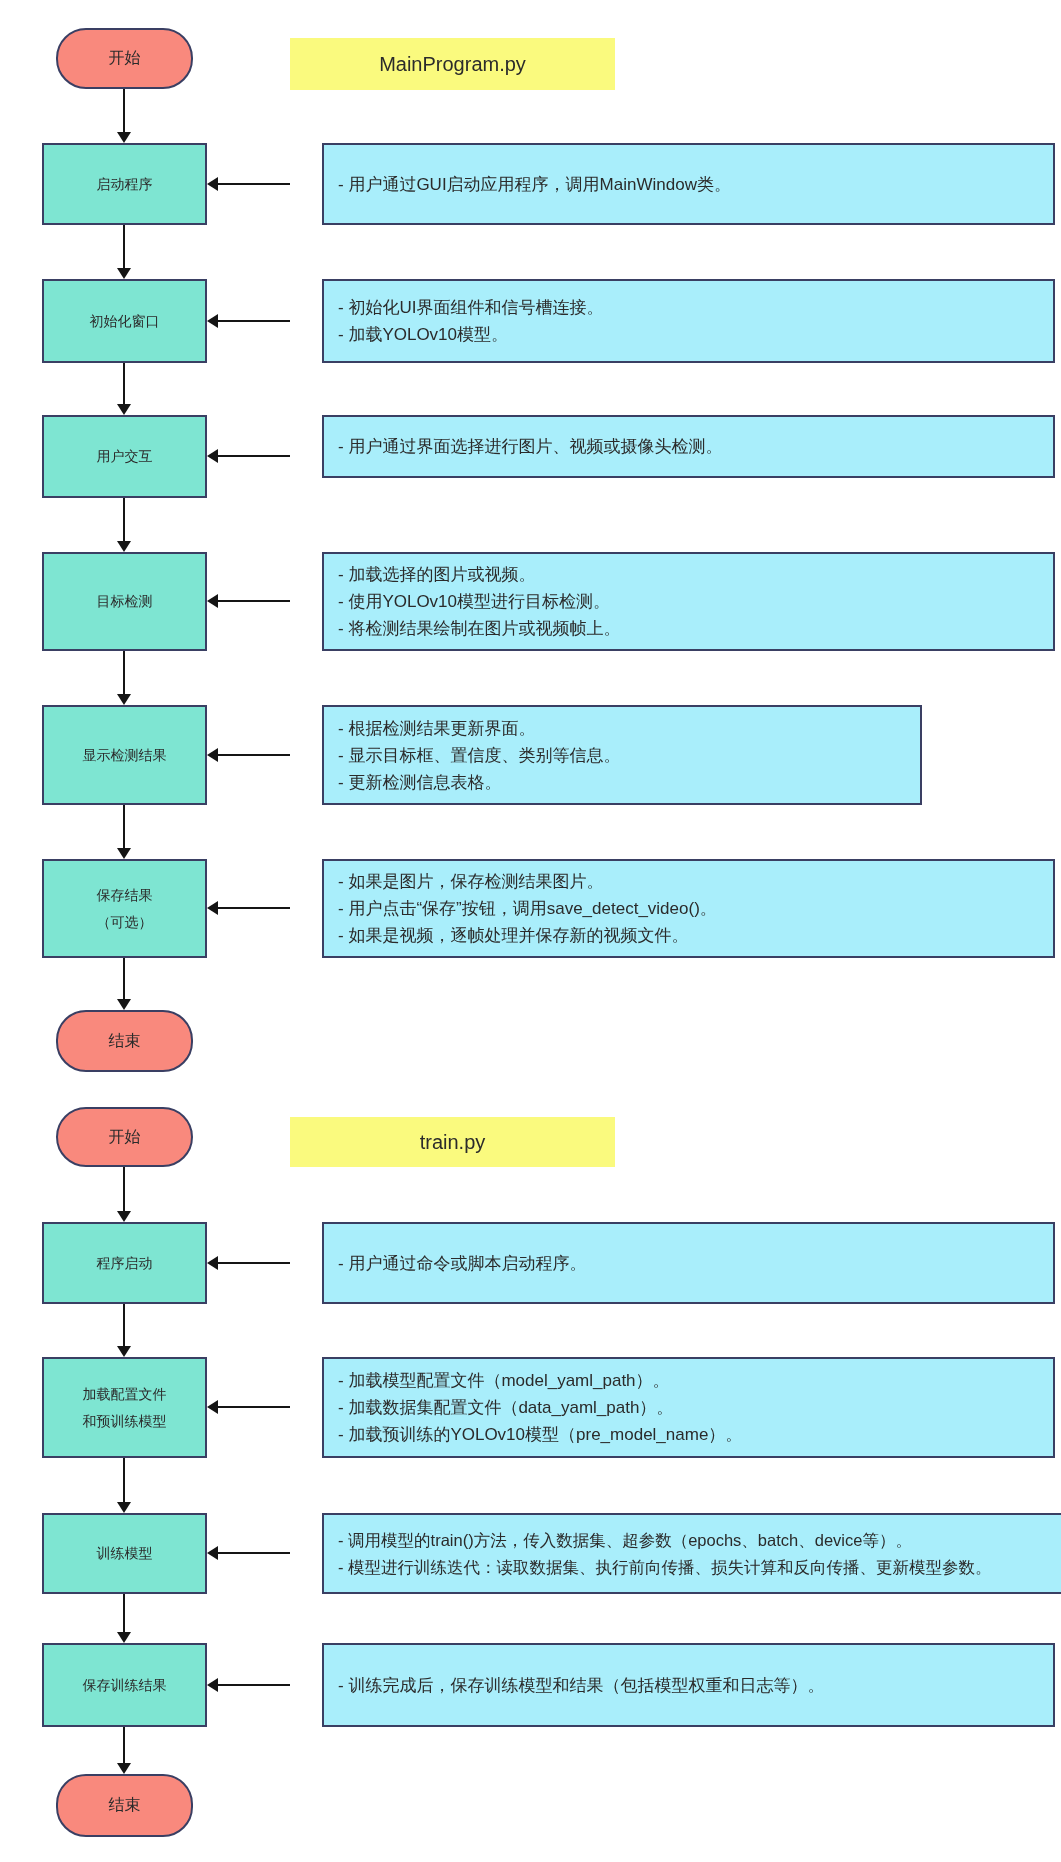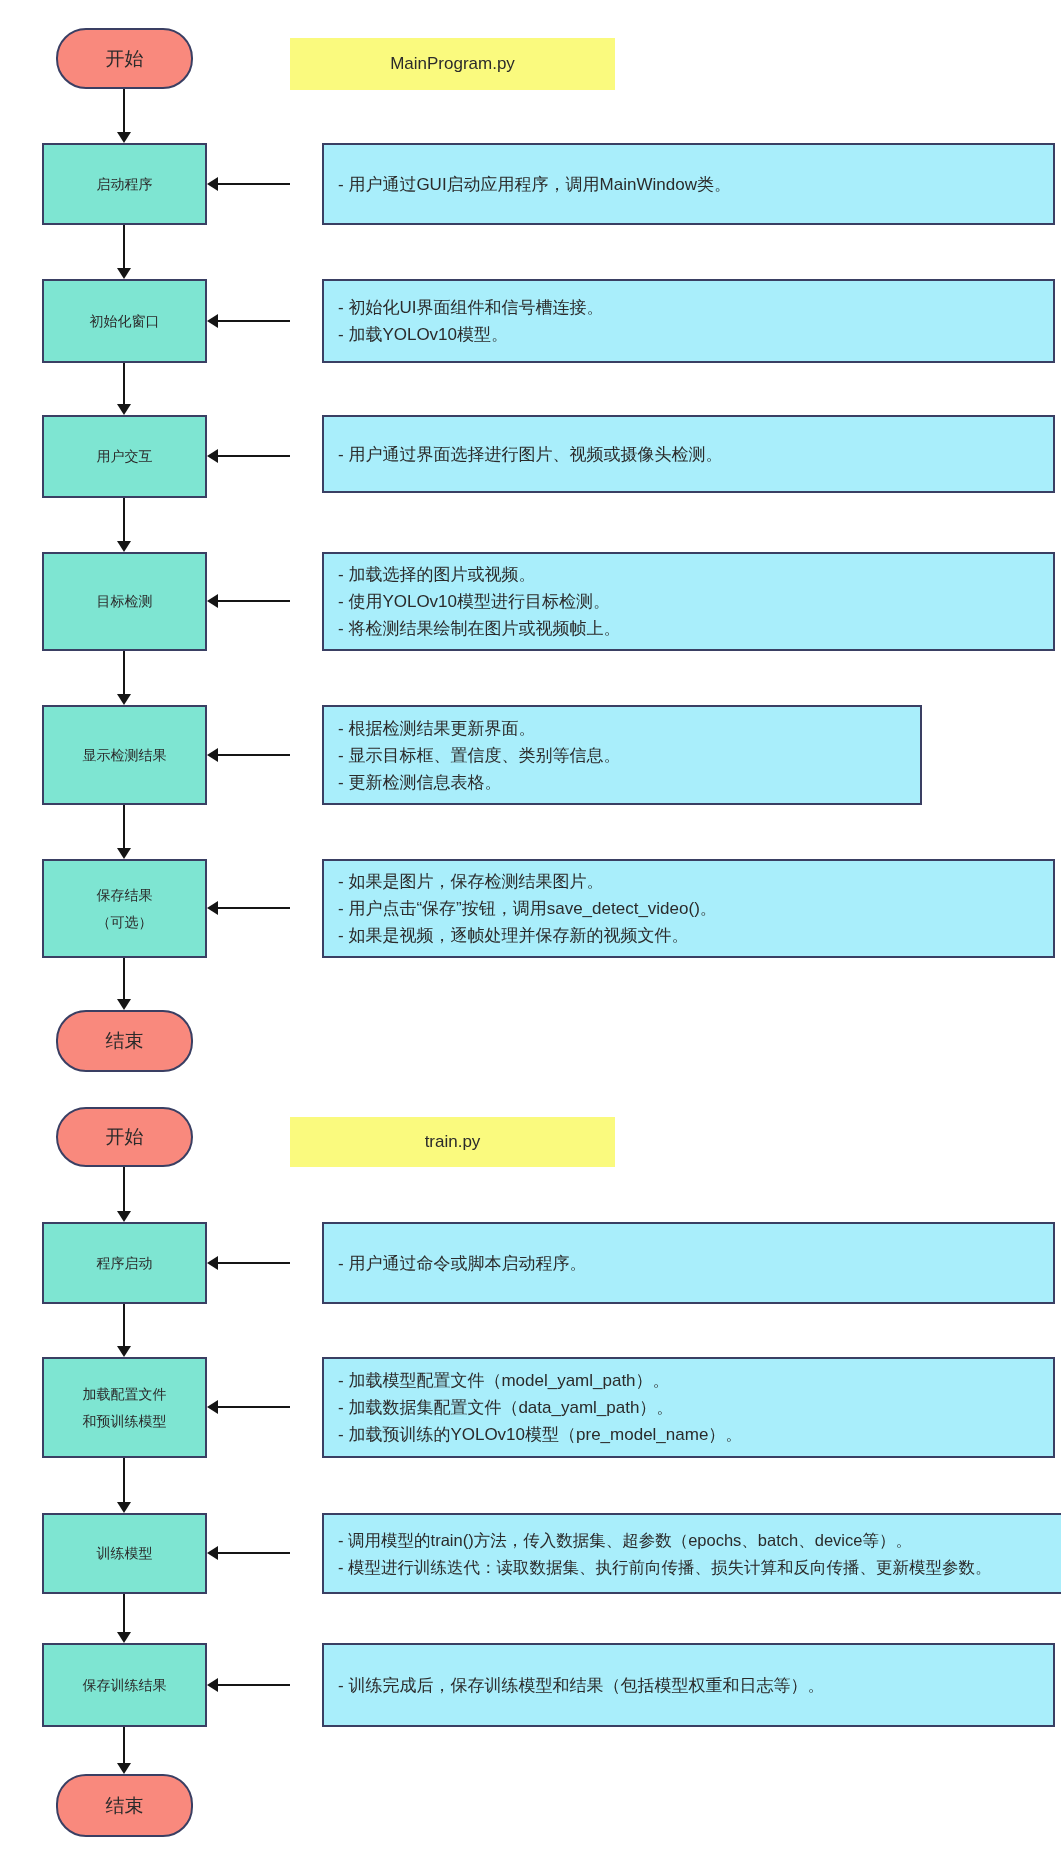--- a/index.html
+++ b/index.html
@@ -5,32 +5,32 @@
   html,body{margin:0;padding:0;background:#fff;}
   #canvas{
     position:relative;width:1061px;height:1862px;background:#ffffff;
     font-family:"Liberation Sans","DejaVu Sans",sans-serif;color:#2b2b2b;
     overflow:hidden;
   }
   .terminal{
     position:absolute;display:flex;align-items:center;justify-content:center;
     background:var(--terminal-fill,#F9897D);
     border:2px solid var(--border,#3A3F63);
-    border-radius:30px;font-size:19px;box-sizing:border-box;
+    border-radius:30px;font-size:16px;box-sizing:border-box;
   }
   .process{
     position:absolute;display:flex;flex-direction:column;align-items:center;justify-content:center;
     background:var(--process-fill,#7EE5D2);
     border:2px solid var(--border,#3A3F63);
     font-size:14px;line-height:27px;box-sizing:border-box;text-align:center;
   }
   .filelabel{
     position:absolute;display:flex;align-items:center;justify-content:center;
     background:var(--file-fill,#FAFA7E);
-    font-size:17px;box-sizing:border-box;
+    font-size:20px;box-sizing:border-box;
   }
   .note{
     position:absolute;display:flex;flex-direction:column;justify-content:center;
     background:var(--note-fill,#A9EEFB);
     border:2px solid var(--border,#3A3F63);
     font-size:17px;line-height:27px;box-sizing:border-box;
     padding-left:14px;padding-right:8px;margin-left:32px;
   }
   .varrow{position:absolute;width:22px;}
   .varrow .vline{position:absolute;left:10px;top:0;bottom:9px;width:2px;background:#151515;}
@@ -66,21 +66,21 @@
     <span>初始化窗口</span>
   </div>
   <div class="note" style="left:290px;top:279px;width:733px;height:84px">
     <div>- 初始化UI界面组件和信号槽连接。</div>
     <div>- 加载YOLOv10模型。</div>
   </div>
 
   <div class="process" style="left:42px;top:415px;width:165px;height:83px">
     <span>用户交互</span>
   </div>
-  <div class="note" style="left:290px;top:415px;width:733px;height:78px">
+  <div class="note" style="left:290px;top:415px;width:733px;height:63px">
     <div>- 用户通过界面选择进行图片、视频或摄像头检测。</div>
   </div>
 
   <div class="process" style="left:42px;top:552px;width:165px;height:99px">
     <span>目标检测</span>
   </div>
   <div class="note" style="left:290px;top:552px;width:733px;height:99px">
     <div>- 加载选择的图片或视频。</div>
     <div>- 使用YOLOv10模型进行目标检测。</div>
     <div>- 将检测结果绘制在图片或视频帧上。</div>

